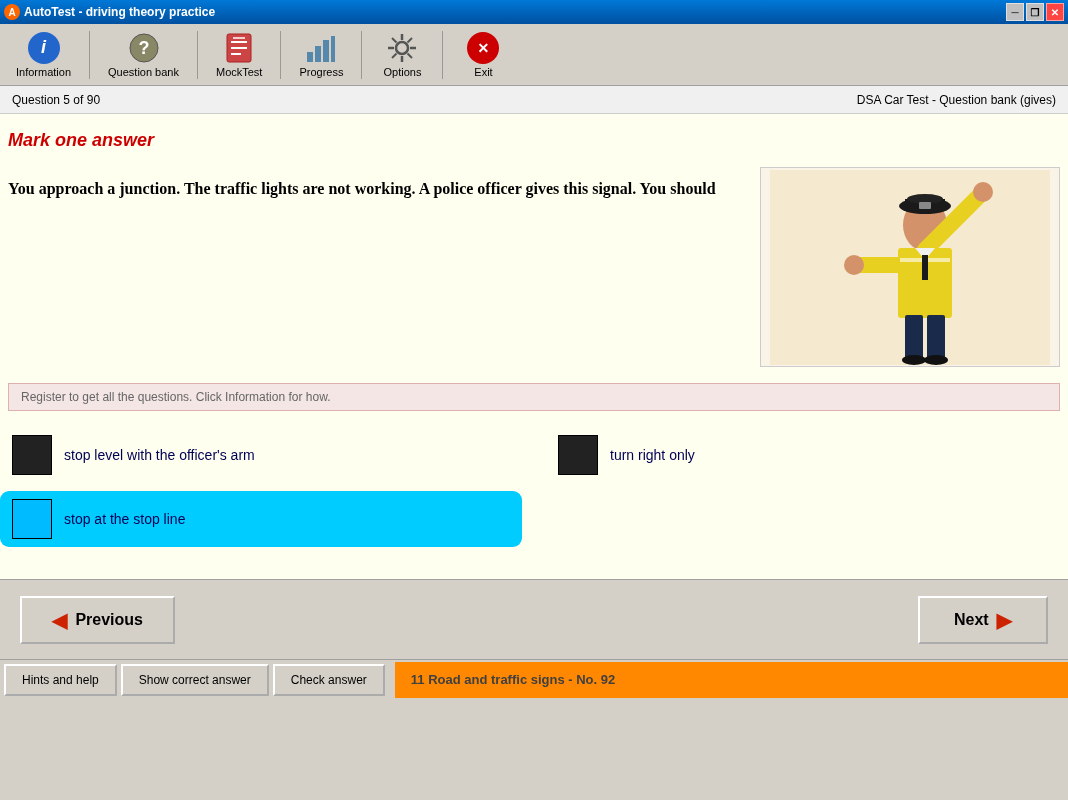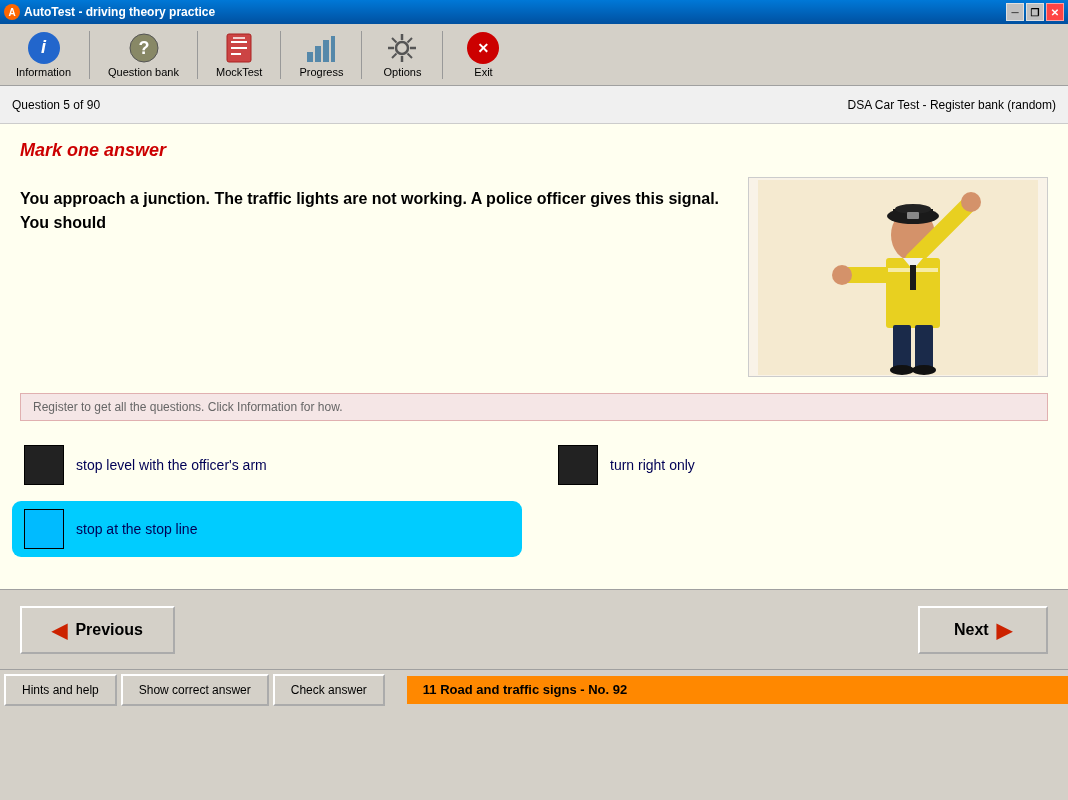--- a/index.html
+++ b/index.html
@@ -98,35 +98,36 @@
 
     
     .status-bar {
       background: #f0f0f0;
       border-bottom: 1px solid #ccc;
       padding: 4px 12px;
       font-size: 12px;
       display: flex;
       justify-content: space-between;
       align-items: center;
-      height: 38px;
+      height: 28px;
     }
 
     .question-heading {
       color: #cc0000;
       font-size: 18px;
       font-weight: bold;
       font-style: italic;
       margin-bottom: 16px;
     }
 
     .question-body {
       display: flex;
       gap: 20px;
       margin-bottom: 16px;
+      font-family: Liberation Serif, serif;
     }
 
     .question-text {
       flex: 1;
       font-size: 16px;
       font-weight: bold;
       line-height: 1.5;
       padding-top: 10px;
     }
 
@@ -240,35 +241,35 @@
       padding: 4px 16px;
       font-size: 12px;
       cursor: pointer;
       height: 32px;
       margin: 0 2px;
     }
     .action-btn:first-child { margin-left: 4px; }
 
     .category-badge {
       background: #ff8800;
-      color: #000000;
+      color: #404040;
       padding: 4px 16px;
       font-size: 13px;
       font-weight: bold;
       flex: 1;
-      margin-left: 20px;
-      height: 28px;
+      margin-left: 8px;
+      height: 36px;
       display: flex;
       align-items: center;
     }
 
     .content-area {
       background: #fffff0;
       flex: 1;
-      padding: 16px 20px;
+      padding: 16px 8px;
       display: flex;
       flex-direction: column;
     }
 
     
     .toolbar-sep {
       width: 1px;
       height: 48px;
       background: #999;
       margin: 0 2px;
@@ -358,21 +359,21 @@
   <div class="toolbar-item">
     <div class="toolbar-icon">
       <div class="icon-exit">✕</div>
     </div>
     <span class="toolbar-label">Exit</span>
   </div>
 </div>
 
 <div class="status-bar">
   <span>Question 5 of 90</span>
-  <span>DSA Car Test - Register bank (random)</span>
+  <span>DSA Car Test - Question bank (gives)</span>
 </div>
 
 <div class="content-area">
 
   <div class="question-heading">Mark one answer</div>
 
   <div class="question-body">
     <div class="question-text">You approach a junction.  The traffic lights are not working.  A police officer gives this signal.  You should</div>
     <div class="question-image">
 

